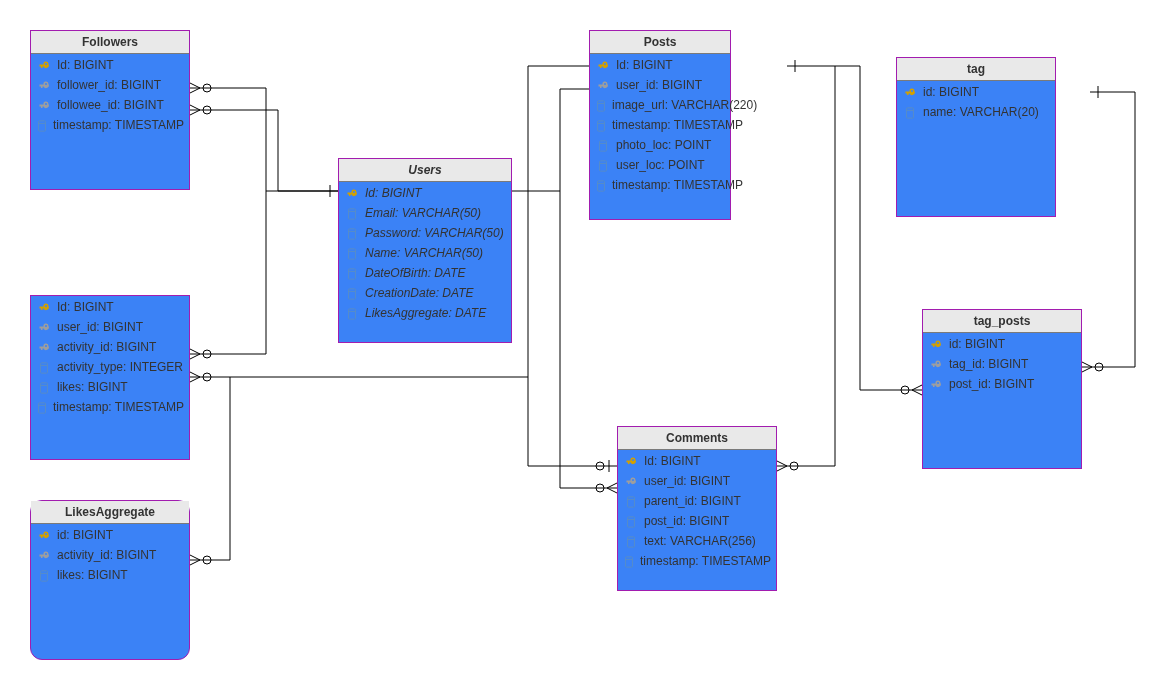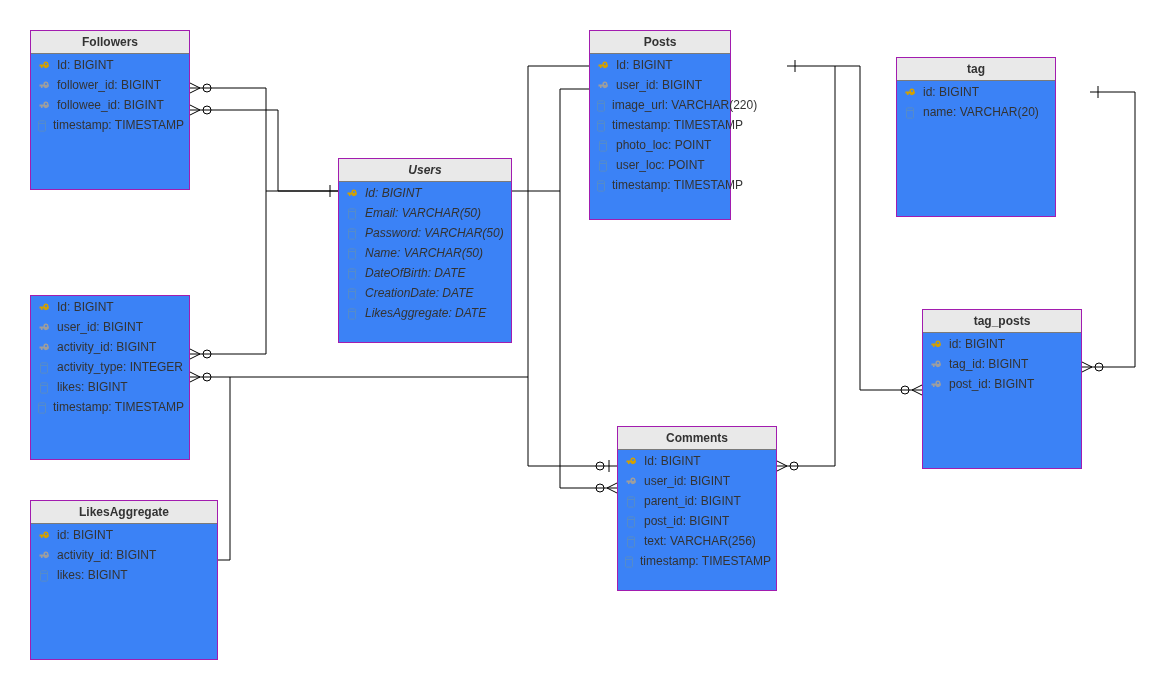--- a/index.html
+++ b/index.html
@@ -290,21 +290,21 @@
             <svg width="10" height="12" viewBox="0 0 10 14">
               <rect x="1" y="1" width="8" height="12" rx="1" fill="none" stroke="#5b8ec1" stroke-width="1"></rect>
               <path d="M1 4 H9" stroke="#5b8ec1" stroke-width="1"></path>
             </svg>
           </span>
           <span class="colname">timestamp: TIMESTAMP</span>
         </div>
       </div>
 </div>
 
-<div class="entity" id="ent-likesAggregate" style="left: 30px; top: 500px; width: 188px; min-height: 160px;">
+<div class="entity" id="ent-likesAggregate" style="left: 30px; top: 500px; width: 160px; min-height: 160px; border-radius: 12px;">
   <div class="title">LikesAggregate</div>
   <div class="cols">
         <div class="col">
           <span class="icon">
             <svg width="12" height="12" viewBox="0 0 24 24">
               <path fill="#d4a000" d="M21 8a5 5 0 1 0-9.9 1H3v4h3v3h3v-3h2.1A5 5 0 0 0 21 8zm-5 2a2 2 0 1 1 2-2 2 2 0 0 1-2 2z"></path>
             </svg>
           </span>
           <span class="colname">id: BIGINT</span>
         </div>

